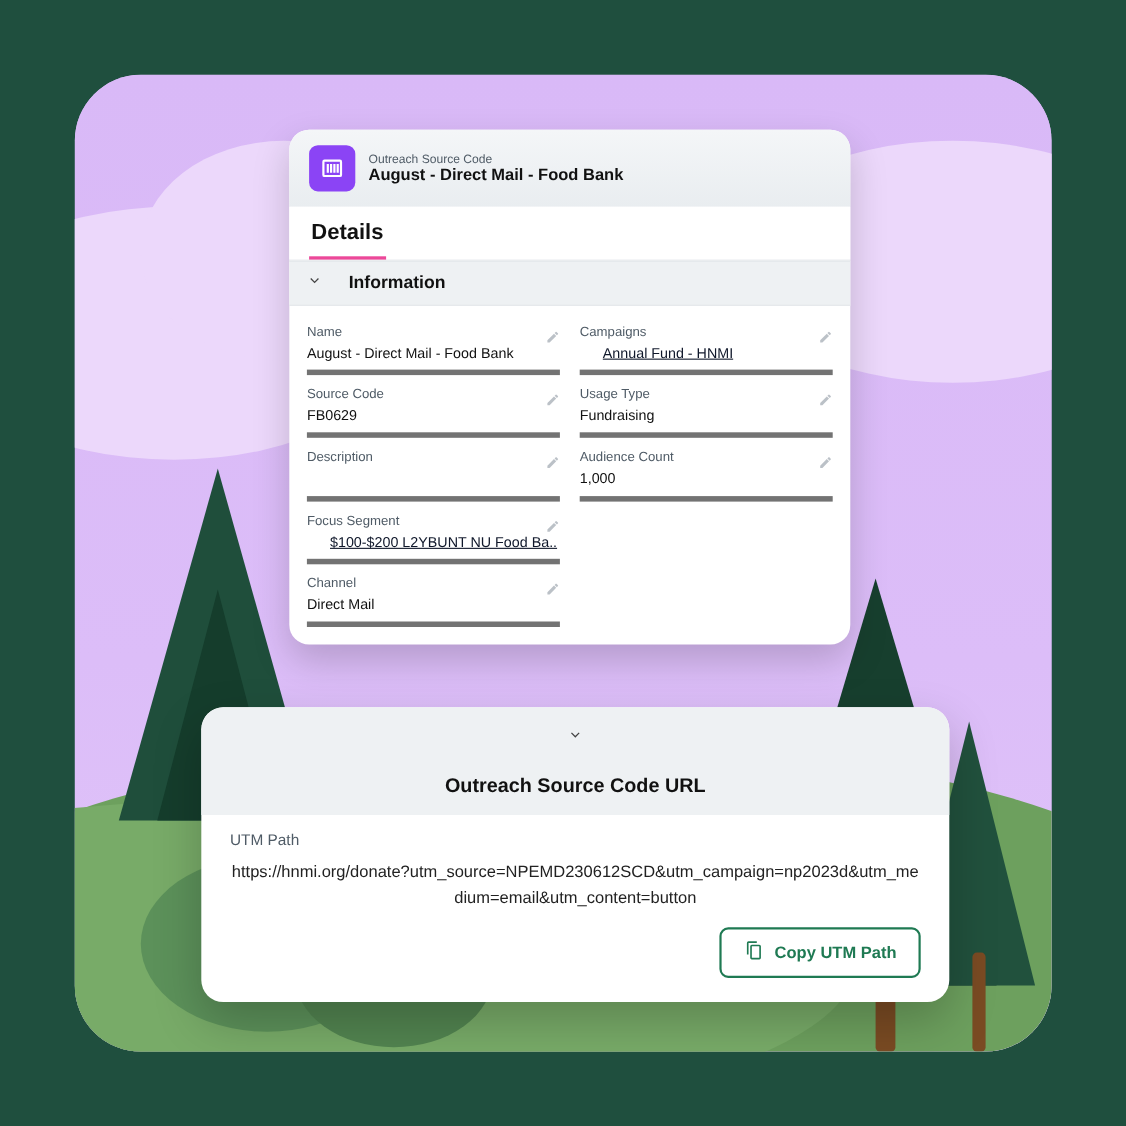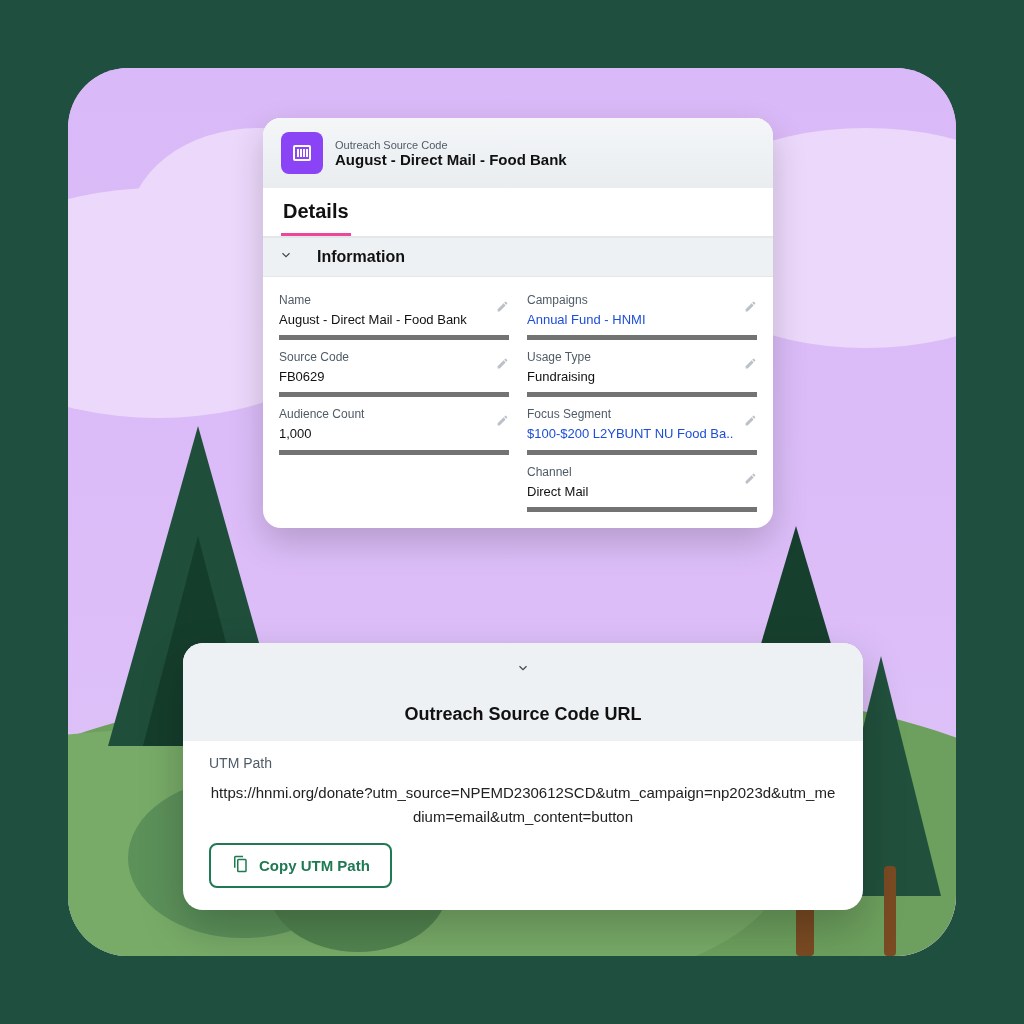--- a/index.html
+++ b/index.html
@@ -32,30 +32,30 @@
   .htxt .title{font-size:15px;font-weight:700;color:#111;}
   .tabs{padding:0 18px;background:#fff;}
   .tab{display:inline-block;padding:12px 2px 10px;font-size:20px;font-weight:700;color:#111;border-bottom:3px solid #ec4899;}
   .tabline{height:1px;background:#e3e7ea;margin:0 0 0 0;}
   .section-h{display:flex;align-items:center;gap:24px;background:#eef1f3;padding:10px 16px;font-weight:700;color:#111;border-top:1px solid #e3e7ea;border-bottom:1px solid #e3e7ea;}
   .chev svg{width:14px;height:14px;stroke:#444;fill:none;stroke-width:2;}
   .grid{display:grid;grid-template-columns:1fr 1fr;gap:0 18px;padding:6px 16px 16px;}
   .field{padding:10px 0 6px;border-bottom:5px solid #737373;position:relative;min-height:48px;}
   .flabel{font-size:12px;color:#4f5b66;margin-bottom:4px;}
   .fval{font-size:13px;color:#111;line-height:1.4;}
-  .fval.link{color:#1d4ed8;cursor:pointer;}
+  .fval.link{color:#0f172a;text-decoration:underline;cursor:pointer;margin-left:21px;}
   .edit{position:absolute;right:0;top:16px;opacity:.45;}
   .edit svg{width:13px;height:13px;fill:#6b7785;}
   
   .float{position:absolute;left:115px;top:575px;width:680px;background:#fff;border-radius:20px;box-shadow:0 18px 44px rgba(0,0,0,.22);padding-bottom:22px;}
   .float .section-h{background:#eef1f3;border-radius:20px 20px 0 0;padding:16px 22px;font-size:18px;border:none;flex-direction:column;}
   .float-body{padding:14px 26px 0;}
   .ulabel{font-size:14px;color:#4f5b66;margin-bottom:10px;}
   .url{font-size:15px;color:#222;line-height:1.6;word-break:break-all;font-family:inherit;text-align:center;}
-  .btnrow{display:flex;justify-content:flex-start;padding:14px 26px 0;}
+  .btnrow{display:flex;justify-content:flex-end;padding:14px 26px 0;}
   .copybtn{display:inline-flex;align-items:center;gap:10px;border:2px solid #1f7a53;color:#1f7a53;background:#fff;font-weight:700;font-size:15px;padding:10px 20px;border-radius:8px;cursor:pointer;}
   .copybtn svg{width:18px;height:18px;fill:#1f7a53;}
 </style>
 </head>
 <body>
 
 <div class="stage">
   <div class="sky"></div>
   <div class="cloud c1"></div>
   <div class="cloud c1b"></div>
@@ -123,20 +123,27 @@
             </svg></span>
         </div>
         <div class="field">
           <div class="flabel">Usage Type</div>
           <div class="fval">Fundraising</div>
           <span class="edit"><svg viewBox="0 0 24 24">
               <path d="M3 17.25V21h3.75L17.81 9.94l-3.75-3.75L3 17.25zM20.71 7.04a1 1 0 0 0 0-1.41l-2.34-2.34a1 1 0 0 0-1.41 0L15.13 5.12l3.75 3.75 1.83-1.83z"></path>
             </svg></span>
         </div>
         <div class="field">
+          <div class="flabel">Description</div>
+          <div class="fval"></div>
+          <span class="edit"><svg viewBox="0 0 24 24">
+              <path d="M3 17.25V21h3.75L17.81 9.94l-3.75-3.75L3 17.25zM20.71 7.04a1 1 0 0 0 0-1.41l-2.34-2.34a1 1 0 0 0-1.41 0L15.13 5.12l3.75 3.75 1.83-1.83z"></path>
+            </svg></span>
+        </div>
+        <div class="field">
           <div class="flabel">Audience Count</div>
           <div class="fval">1,000</div>
           <span class="edit"><svg viewBox="0 0 24 24">
               <path d="M3 17.25V21h3.75L17.81 9.94l-3.75-3.75L3 17.25zM20.71 7.04a1 1 0 0 0 0-1.41l-2.34-2.34a1 1 0 0 0-1.41 0L15.13 5.12l3.75 3.75 1.83-1.83z"></path>
             </svg></span>
         </div>
         <div class="field">
           <div class="flabel">Focus Segment</div>
           <div class="fval link">$100-$200 L2YBUNT NU Food Ba..</div>
           <span class="edit"><svg viewBox="0 0 24 24">

